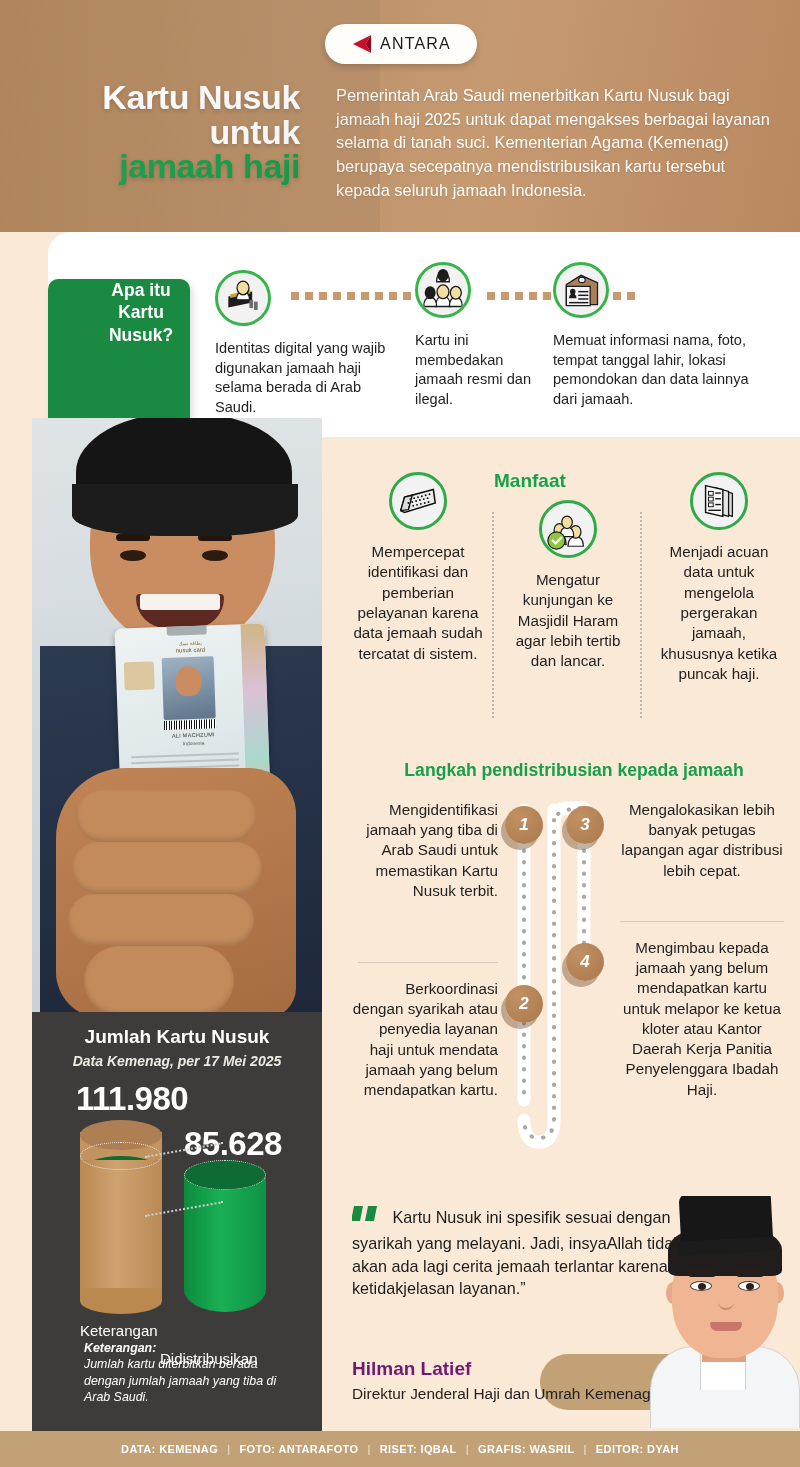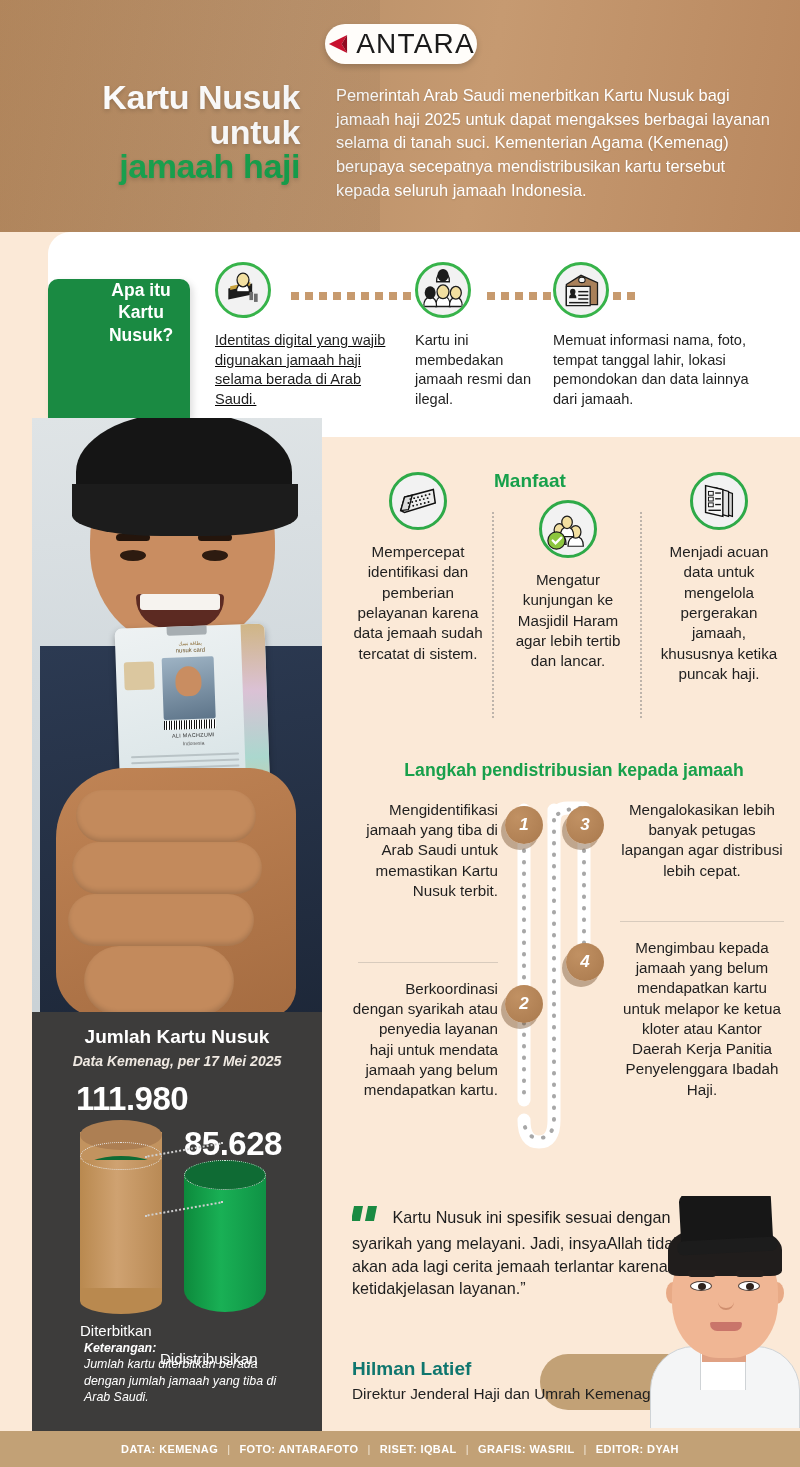--- a/index.html
+++ b/index.html
@@ -24,21 +24,21 @@
   }
   .logo-pill {
     position: absolute; left: 325px; top: 24px; width: 152px; height: 40px;
     background: #fffdfa; border-radius: 22px;
     display:flex; align-items:center; justify-content:center; gap:7px;
     box-shadow: 0 3px 6px rgba(0,0,0,.18);
     z-index: 5;
   }
   .logo-mark { width: 22px; height: 20px; display:block; }
   .logo-text {
-    font-size: 28px; letter-spacing: 1.2px; color:#1b1b1b;
+    font-size: 16px; letter-spacing: 1.2px; color:#1b1b1b;
     font-family:"Liberation Sans", sans-serif; font-weight: 400; text-align: center;
   }
   .head-title {
     position:absolute; left: 18px; top: 80px; width: 282px;
     text-align: right; line-height: 1.02;
     font-size: 34px; font-weight: bold; color: #ffffff;
     letter-spacing: -0.4px;
     text-shadow: 0 2px 4px rgba(0,0,0,.18);
   }
   .head-title .accent { color: #13a04a; display:block; }
@@ -184,21 +184,21 @@
     display:flex; align-items:center; justify-content:center;
     box-shadow: -4px 6px 0 rgba(120,85,52,.45);
     z-index: 4;
   }
   .path-wrap { position:absolute; left: 498px; top: 800px; width: 112px; height: 360px; z-index:2; }
 
   
   .quote-wrap { position:absolute; left: 352px; top: 1206px; width: 340px; }
   .qmark { display:inline-block; vertical-align: top; margin-right: 8px; }
   .quote-text { font-size: 16.2px; line-height:1.4; color:#1d1d1d; }
-  .q-name { position:absolute; left: 352px; top: 1358px; color:#0f766e; font-size: 19px; font-weight:bold; }
+  .q-name { position:absolute; left: 352px; top: 1358px; color:#701a75; font-size: 19px; font-weight:bold; }
   .q-role { position:absolute; left: 352px; top: 1384px; font-size: 15.4px; line-height:1.3; color:#1f1f1f; }
   .tan-pill { position:absolute; left: 540px; top: 1354px; width: 190px; height: 56px; background:#c2a176; border-radius: 28px; }
 
   
   .portrait { position:absolute; left: 648px; top: 1196px; width: 152px; height: 232px; overflow:hidden; }
   .pt-body { position:absolute; left: 2px; top: 150px; width: 150px; height: 90px; background:#f4f5f6; border-radius: 44px 44px 0 0; border:1.5px solid #cfd3d6;}
   .pt-collar{position:absolute;left:52px;top:150px;width:46px;height:44px;background:#fff;border-left:1.5px solid #cfd3d6;border-right:1.5px solid #cfd3d6;}
   .pt-neck { position:absolute; left: 54px; top: 124px; width: 44px; height: 42px; background:#e0a183; }
   .pt-face { position:absolute; left: 24px; top: 36px; width: 106px; height: 126px; background:#f0b694; border-radius: 48% 48% 44% 44%; }
   .pt-ear { position:absolute; top: 86px; width: 14px; height: 22px; background:#e8aa86; border-radius: 50%; }
@@ -271,21 +271,21 @@
         <i></i>
         <i></i>
         <i></i>
         <i></i>
         <i></i>
         <i></i>
         <i></i>
         <i></i>
     </div>
 
-    <div class="q-item" style="left:0px;top:12px;text-decoration:underline;">
+    <div class="q-item" style="left:0px;top:20px;">
       <div class="q-icon">
         <svg viewBox="0 0 48 48" width="44" height="44">
           <rect x="8" y="24" width="26" height="12" fill="#1c1c1c" transform="skewY(-12)"></rect>
           <rect x="10" y="22" width="22" height="4" fill="#c9a33d" transform="skewY(-12)"></rect>
           <rect x="31" y="26" width="4" height="9" fill="#6d6d6d"></rect>
           <rect x="36" y="28" width="4" height="9" fill="#6d6d6d"></rect>
           <path d="M17 26 q0-9 7-9 q7 0 7 9 z" fill="#fff" stroke="#1c1c1c" stroke-width="1.4"></path>
           <ellipse cx="24" cy="13" rx="6.5" ry="7.5" fill="#f2dfa0" stroke="#1c1c1c" stroke-width="1.4"></ellipse>
         </svg>
       </div>
@@ -374,21 +374,21 @@
     <div class="big-num2">85.628</div>
 
     <div class="cyl" style="left:48px;top:108px;width:82px;height:192px;">
       <div class="body" style="height:180px;background:#c2935f;"></div>
       <div style="position:absolute;left:0;top:36px;width:82px;height:32px;background:#0f6b34;border-radius:50%;"></div>
       <div style="position:absolute;left:0;top:40px;width:82px;height:140px;background:linear-gradient(90deg,#b9894f,#cfa271 45%,#b98a55);"></div>
       <div style="position:absolute;left:0;top:168px;width:82px;height:26px;background:#b9894f;border-radius:0 0 50% 50%;"></div>
       <div class="top" style="background:#ad7f53;"></div>
       <div style="position:absolute;left:0;top:22px;width:82px;height:28px;border:1.5px dotted #e8e8e8;border-radius:50%;"></div>
     </div>
-    <div class="cyl-label" style="left:48px;top:310px;">Diterbitkan</div>
+    <div class="cyl-label" style="left:48px;top:310px;">Keterangan</div>
 
     <div class="cyl" style="left:152px;top:148px;width:82px;height:152px;">
       <div style="position:absolute;left:0;top:14px;width:82px;height:138px;background:linear-gradient(90deg,#0d8a3c,#19b055 45%,#0f9245);border-radius:0 0 50% 50% / 0 0 16% 16%;"></div>
       <div class="top" style="background:#0f6b34;height:30px;"></div>
       <div style="position:absolute;left:0;top:0;width:82px;height:30px;border:1.5px dotted #e8e8e8;border-radius:50%;"></div>
     </div>
     <div class="cyl-label" style="left:128px;top:338px;">Didistribusikan</div>
 
     <div class="connector" style="left:112px;top:137px;width:80px;transform:rotate(-10deg);"></div>
     <div class="connector" style="left:112px;top:196px;width:80px;transform:rotate(-10deg);"></div>

